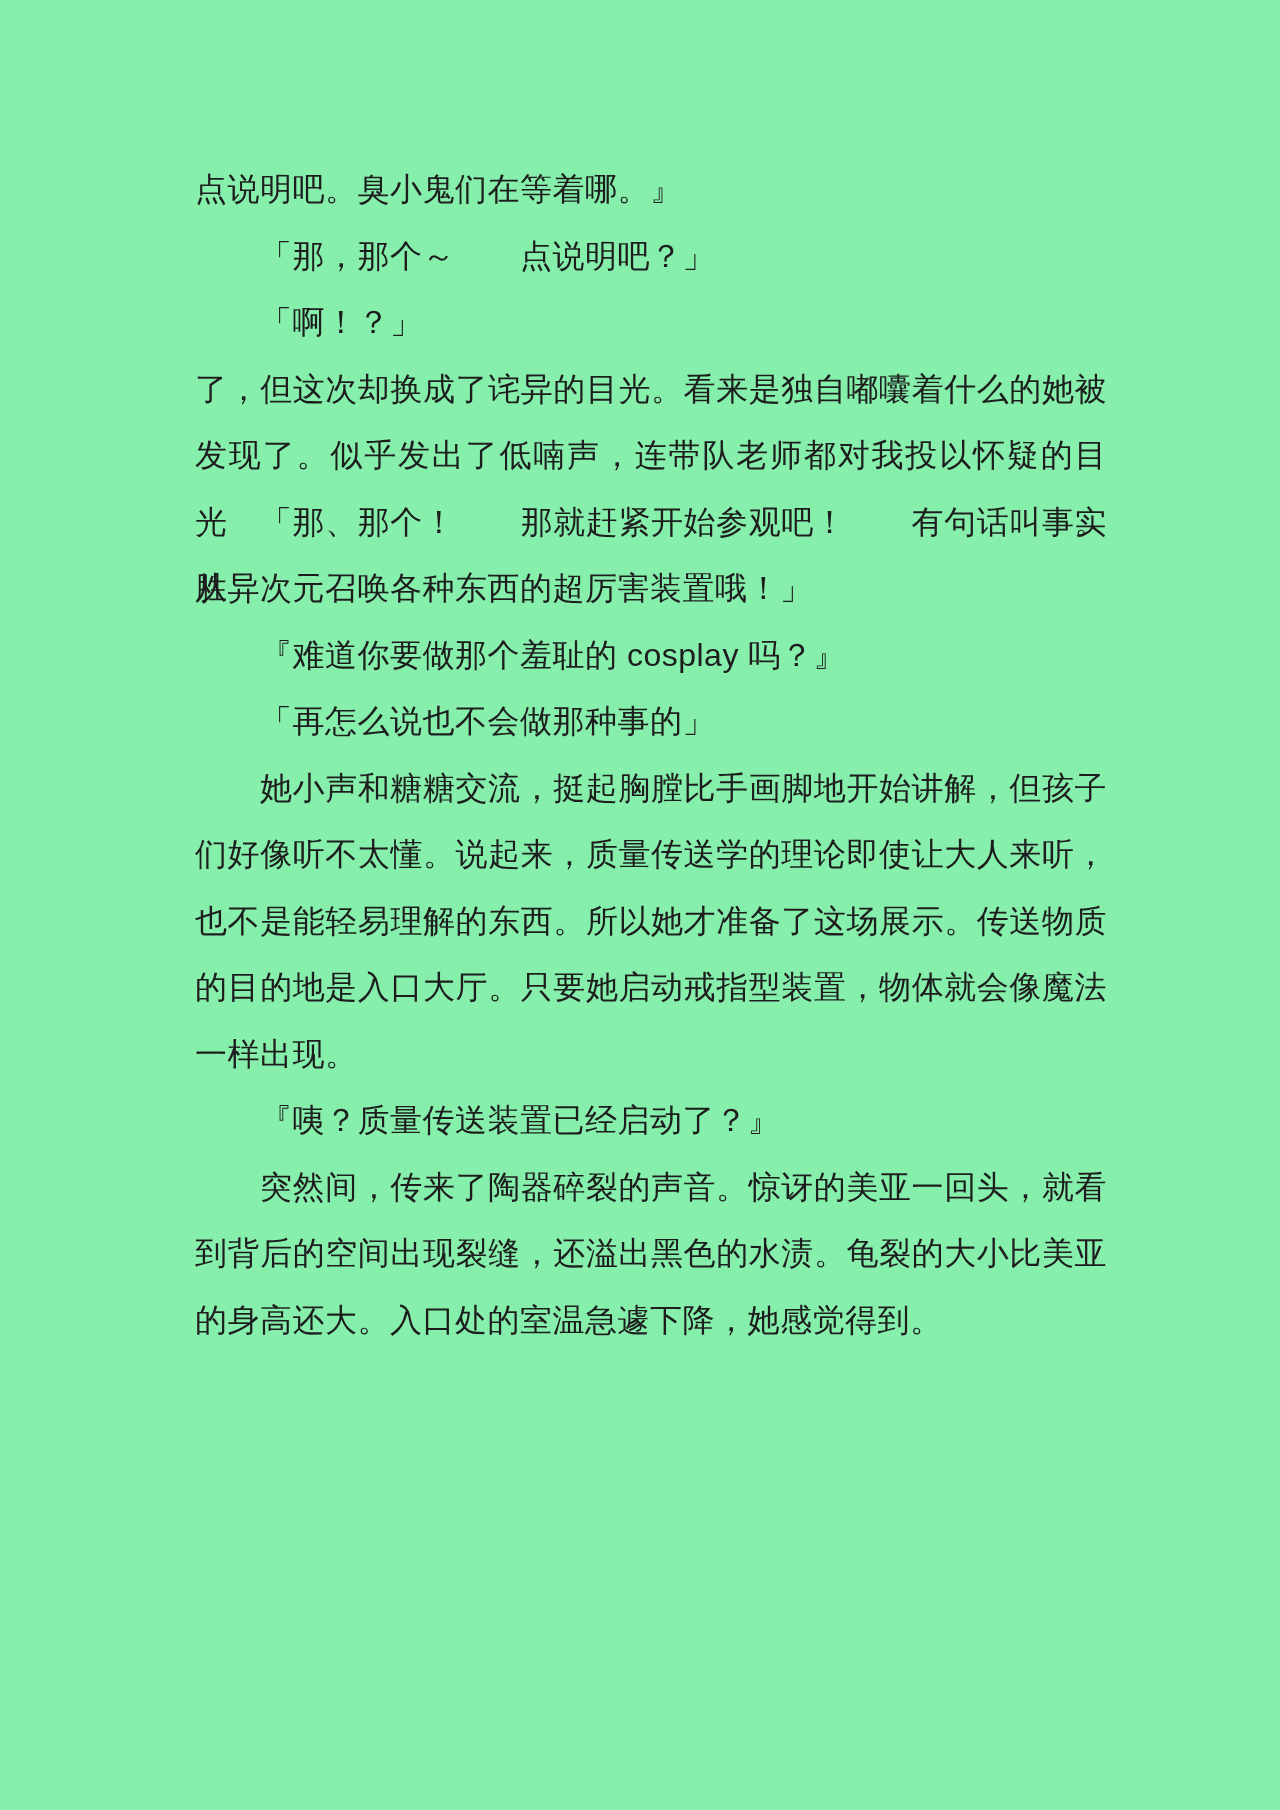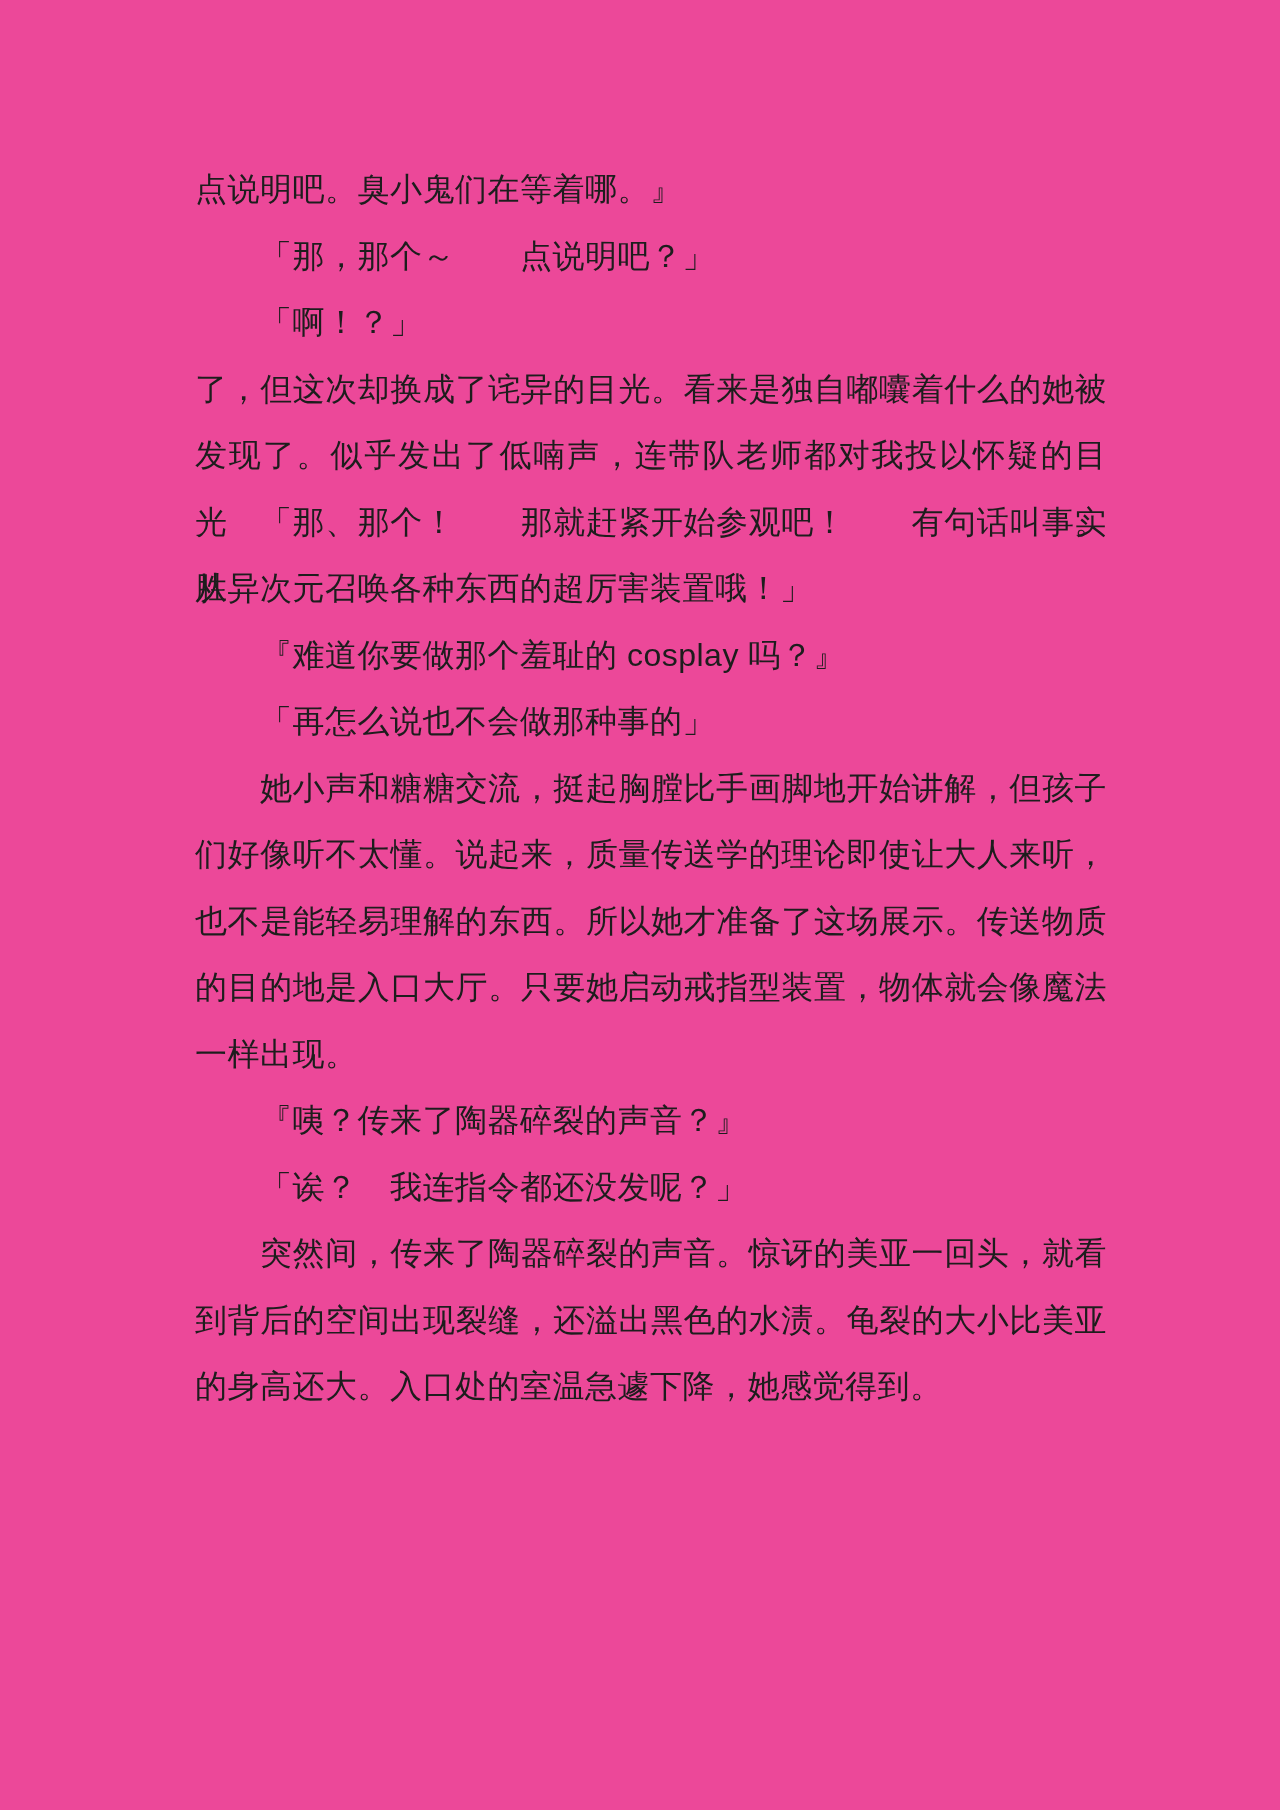--- a/index.html
+++ b/index.html
@@ -4,21 +4,21 @@
 <style>
   html, body {
     margin: 0;
     padding: 0;
     background: #ffffff;
   }
   .page {
     position: relative;
     width: 1280px;
     height: 1810px;
-    background: #ec4899;
+    background: #86efac;
     overflow: hidden;
   }
   .text-block {
     position: absolute;
     left: 195px;
     top: 156px;
     width: 912px;
     font-family: "Liberation Sans", sans-serif;
     font-size: 32px;
     font-weight: 400;
@@ -50,19 +50,18 @@
     <div class="line full">发现了。似乎发出了低喃声，连带队老师都对我投以怀疑的目光。</div>
     <div class="line indent full">「那、那个！　　那就赶紧开始参观吧！　　有句话叫事实胜</div>
     <div class="line">从异次元召唤各种东西的超厉害装置哦！」</div>
     <div class="line indent">『难道你要做那个羞耻的 cosplay 吗？』</div>
     <div class="line indent">「再怎么说也不会做那种事的」</div>
     <div class="line indent full">她小声和糖糖交流，挺起胸膛比手画脚地开始讲解，但孩子</div>
     <div class="line full">们好像听不太懂。说起来，质量传送学的理论即使让大人来听，</div>
     <div class="line full">也不是能轻易理解的东西。所以她才准备了这场展示。传送物质</div>
     <div class="line full">的目的地是入口大厅。只要她启动戒指型装置，物体就会像魔法</div>
     <div class="line">一样出现。</div>
-    <div class="line indent">『咦？传来了陶器碎裂的声音？』</div>
-    <div class="line indent">「诶？　我连指令都还没发呢？」</div>
+    <div class="line indent">『咦？质量传送装置已经启动了？』</div>
     <div class="line indent full">突然间，传来了陶器碎裂的声音。惊讶的美亚一回头，就看</div>
     <div class="line full">到背后的空间出现裂缝，还溢出黑色的水渍。龟裂的大小比美亚</div>
     <div class="line">的身高还大。入口处的室温急遽下降，她感觉得到。</div>
   </div>
 </div>
 
 </body></html>

